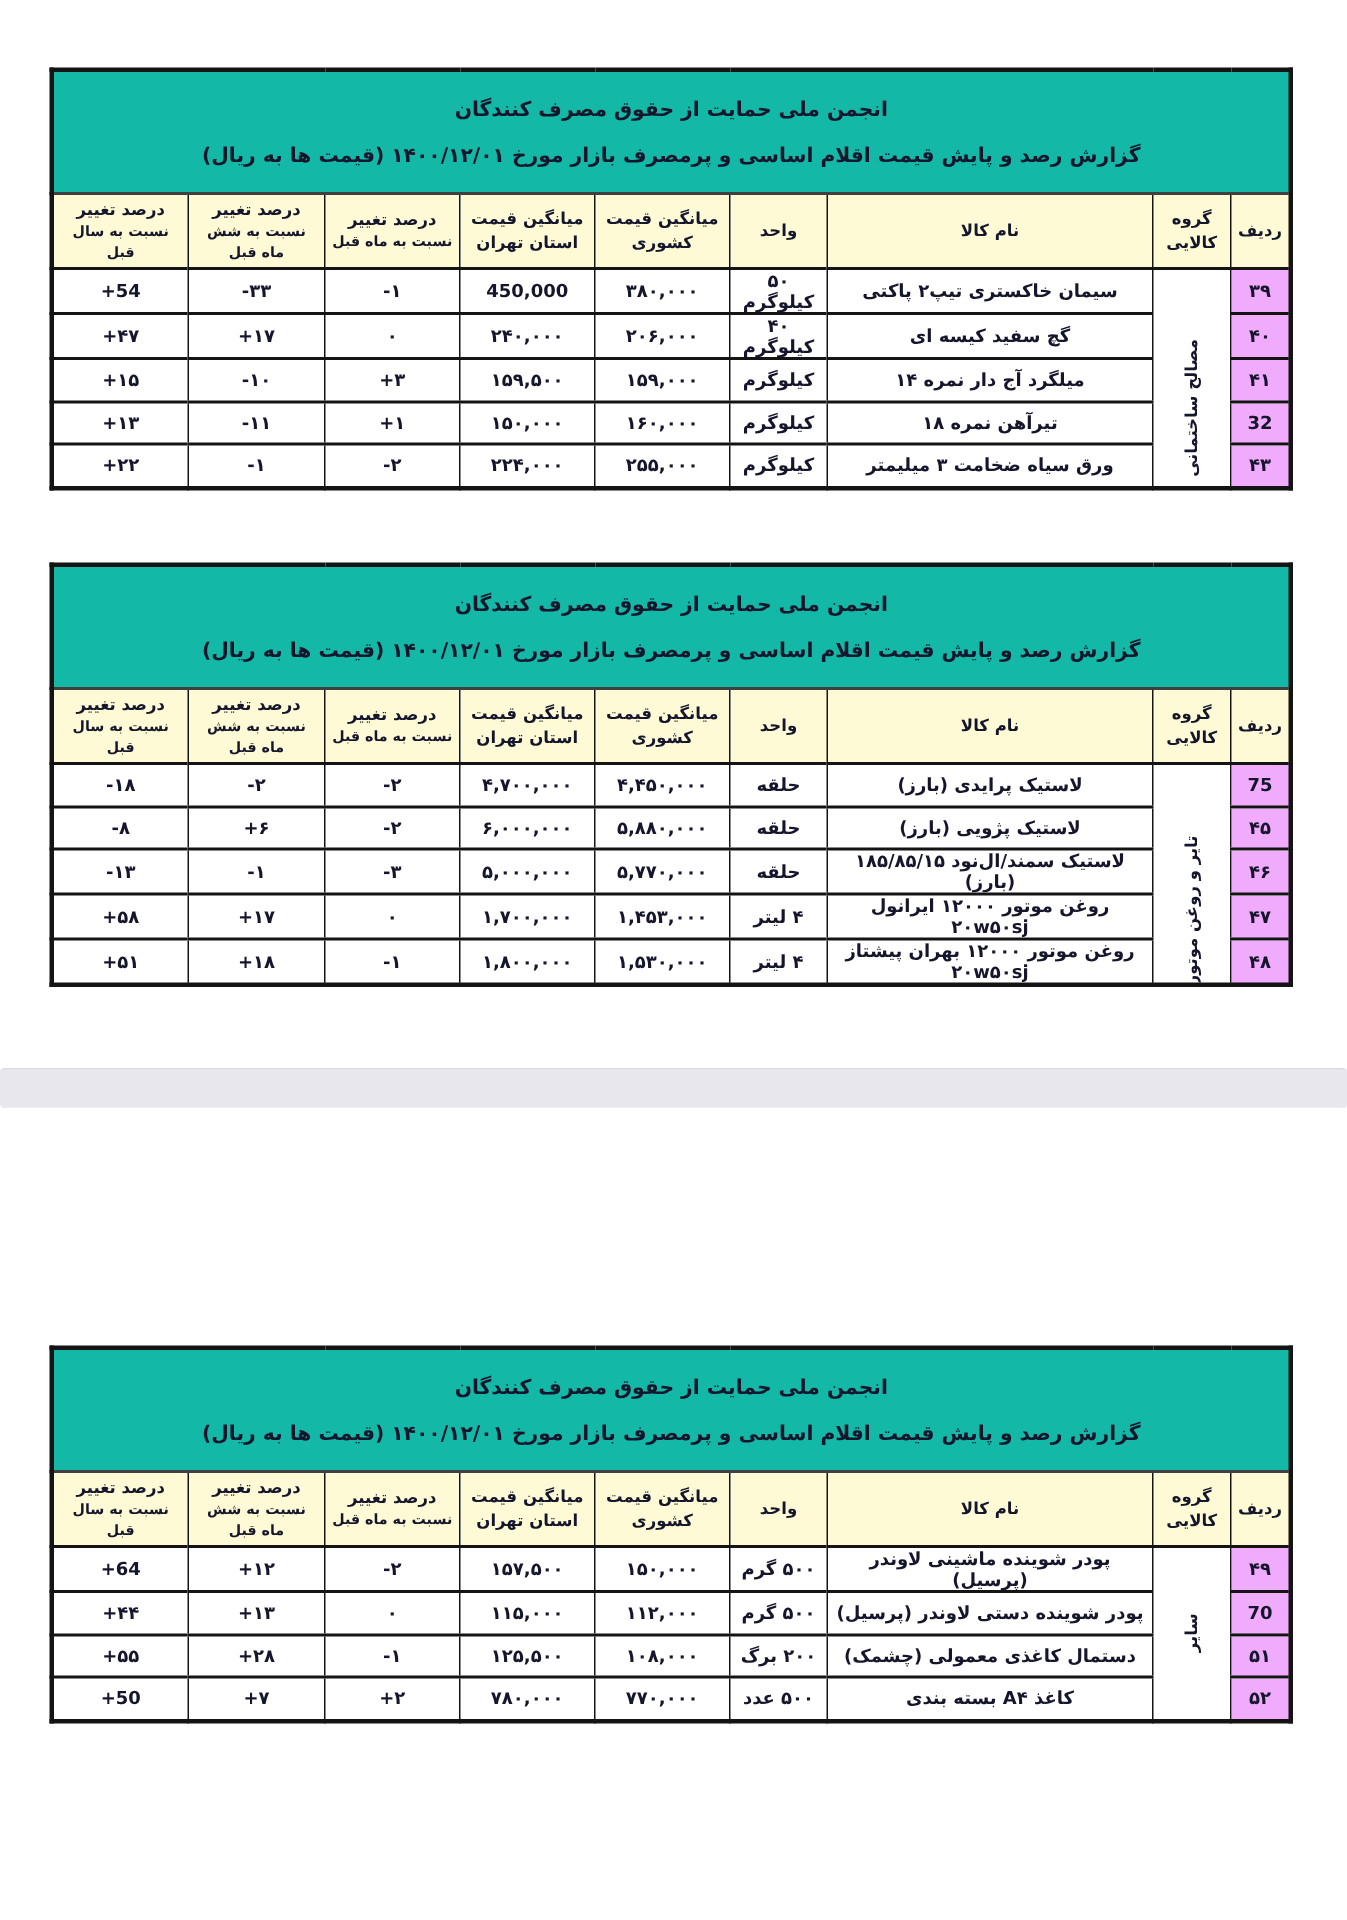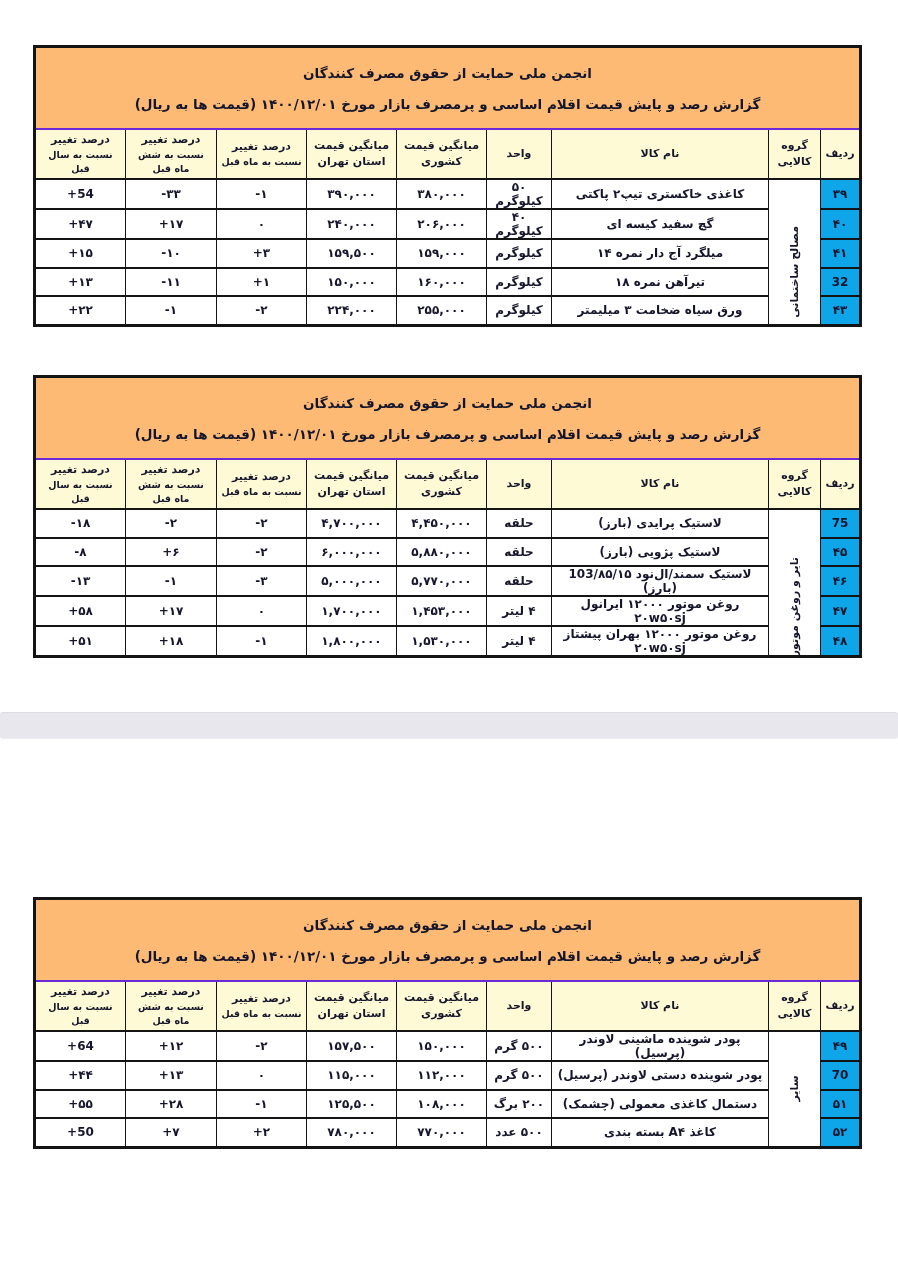--- a/index.html
+++ b/index.html
@@ -15,33 +15,33 @@
   table.price-table{
     position:absolute;right:36px;width:826px;
     border-collapse:collapse;table-layout:fixed;background:#ffffff;
     border:3px solid #141414;direction:rtl;
   }
   .price-table th,.price-table td{
     border:1px solid #141414;text-align:center;vertical-align:middle;
     padding:0 3px;overflow:hidden;
   }
   .price-table th.green{
-    background:#fdba74;height:80px;border-bottom:2px solid #6d28d9;margin-left:28px;
+    background:#14b8a6;height:80px;border-bottom:2px solid #404040;margin-left:28px;
   }
   .green .t1{font-size:13.5px;font-weight:bold;margin-bottom:15px;}
   .green .t2{font-size:13.5px;font-weight:bold;}
   .price-table tr.cols th{
     background:#fdfad5;height:48px;border-bottom:2px solid #141414;
     font-weight:bold;
   }
   .cols .h1{font-size:11px;line-height:1.45;}
   .cols .h2{font-size:9.5px;line-height:1.5;}
   .price-table tbody td{height:26.5px;font-weight:bold;font-size:12px;
     border-top-width:2px;border-bottom-width:2px;}
-  td.radif{background:#0ea5e9;font-size:13px;}
+  td.radif{background:#f0abfc;font-size:13px;}
   td.group{background:#ffffff;padding:0;}
   .glabel{
     transform:rotate(-90deg);white-space:nowrap;font-size:11px;font-weight:bold;
   }
   td.pname{font-size:11.5px;}
   td.unit{font-size:11.5px;}
   td.num{direction:ltr;font-size:12px;}
 </style>
 </head>
 <body>
@@ -100,24 +100,24 @@
           <div class="h2">نسبت به سال قبل</div>
         </th>
     </tr>
   </thead>
   <tbody>
     <tr>
       <td class="radif">۳۹</td>
       <td class="group" rowspan="5">
           <div class="glabel">مصالح ساختمانی</div>
         </td>
-      <td class="pname">کاغذی خاکستری تیپ۲ پاکتی</td>
+      <td class="pname">سیمان خاکستری تیپ۲ پاکتی</td>
       <td class="unit">۵۰ کیلوگرم</td>
       <td class="num">۳۸۰,۰۰۰</td>
-      <td class="num">۳۹۰,۰۰۰</td>
+      <td class="num">450,000</td>
       <td class="num">-۱</td>
       <td class="num">-۳۳</td>
       <td class="num">+54</td>
     </tr>
     <tr>
       <td class="radif">۴۰</td>
       <td class="pname">گچ سفید کیسه ای</td>
       <td class="unit">۴۰ کیلوگرم</td>
       <td class="num">۲۰۶,۰۰۰</td>
       <td class="num">۲۴۰,۰۰۰</td>
@@ -232,21 +232,21 @@
       <td class="pname">لاستیک پژویی (بارز)</td>
       <td class="unit">حلقه</td>
       <td class="num">۵,۸۸۰,۰۰۰</td>
       <td class="num">۶,۰۰۰,۰۰۰</td>
       <td class="num">-۲</td>
       <td class="num">+۶</td>
       <td class="num">-۸</td>
     </tr>
     <tr>
       <td class="radif">۴۶</td>
-      <td class="pname">لاستیک سمند/ال‌نود 103/۸۵/۱۵ (بارز)</td>
+      <td class="pname">لاستیک سمند/ال‌نود ۱۸۵/۸۵/۱۵ (بارز)</td>
       <td class="unit">حلقه</td>
       <td class="num">۵,۷۷۰,۰۰۰</td>
       <td class="num">۵,۰۰۰,۰۰۰</td>
       <td class="num">-۳</td>
       <td class="num">-۱</td>
       <td class="num">-۱۳</td>
     </tr>
     <tr>
       <td class="radif">۴۷</td>
       <td class="pname">روغن موتور ۱۲۰۰۰ ایرانول ۲۰w۵۰sj</td>

